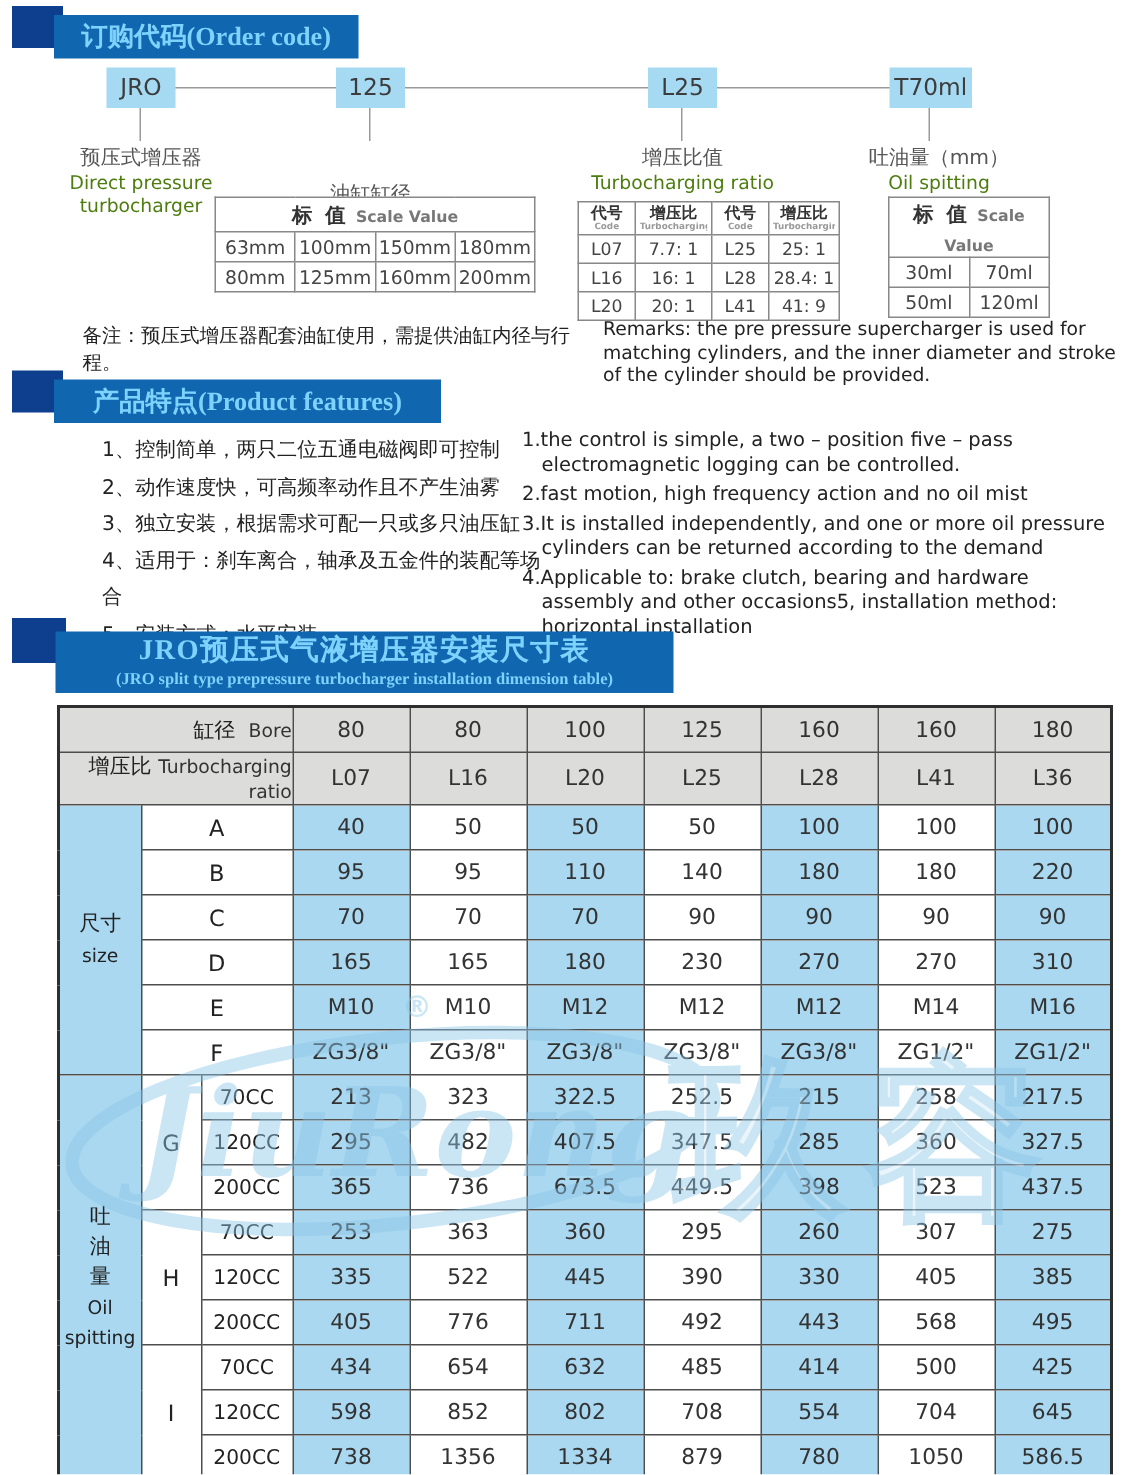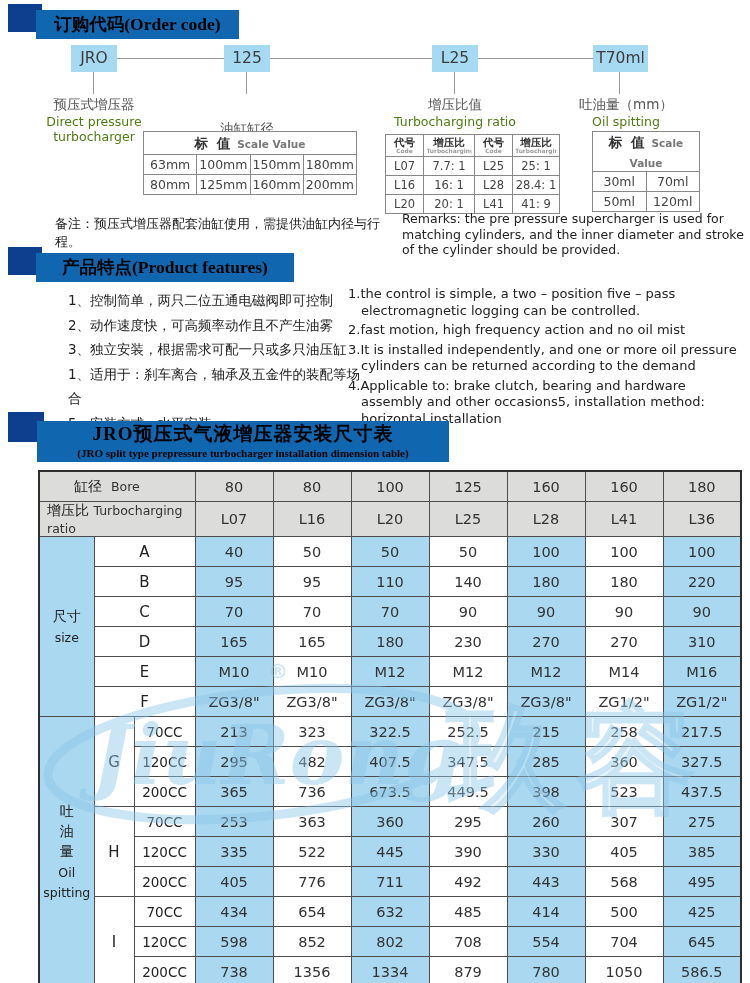--- a/index.html
+++ b/index.html
@@ -1,20 +1,20 @@
 <!DOCTYPE html>
 <html><head>
 <meta charset="utf-8">
 <style>
   html,body{margin:0;padding:0;background:#fff;}
   #page{position:relative;width:750px;height:983px;background:#fff;overflow:hidden;
         font-family:"DejaVu Sans","Liberation Sans",sans-serif;color:#333;}
   
   .navy{position:absolute;background:#0d3f8e;}
-  .banner{position:absolute;background:#1166b0;color:#000000;text-align:center;
+  .banner{position:absolute;background:#1166b0;color:#7dd3fc;text-align:center;
           font-family:"Liberation Serif","DejaVu Serif",serif;font-weight:bold;z-index:2;}
   #sq1{left:8px;top:4px;width:34px;height:28px;}
   #banner1{left:36px;top:10px;width:203px;height:29px;line-height:29px;font-size:17.5px;}
   #sq2{left:8px;top:247px;width:34px;height:28px;}
   #banner2{left:36px;top:253px;width:258px;height:29px;line-height:29px;font-size:17.5px;}
   #sq3{left:8px;top:412px;width:36px;height:30px;}
   #banner3{left:37px;top:421px;width:412px;height:40px;padding-top:1px;}
   #banner3 .t1{font-size:19px;line-height:24px;letter-spacing:1px;}
   #banner3 .t2{font-size:11px;line-height:14px;}
   
@@ -50,21 +50,21 @@
   #featEn{position:absolute;left:348px;top:286px;width:400px;font-size:13px;line-height:16.5px;color:#222;}
   #featEn .item{margin-bottom:3px;padding-left:13px;text-indent:-13px;}
   
   #dimtbl{position:absolute;left:38px;top:470px;border-collapse:collapse;table-layout:fixed;
           border:2px solid #2e2e2e;z-index:1;}
   #dimtbl td{border:1px solid #4d4d4d;text-align:center;height:29px;padding:0;
              font-size:14.5px;color:#333;overflow:hidden;}
   #dimtbl .g{background:#dcdcda;}
   #dimtbl .b{background:#a9d8f0;}
   #dimtbl .w{background:#ffffff;}
-  #dimtbl .lblL{text-align:left;font-size:14px;color:#222;}
+  #dimtbl .lblL{text-align:right;font-size:14px;color:#222;}
   #dimtbl .boreL{padding-left:34px;}
   #dimtbl .ratioL{padding-left:7px;}
   #dimtbl .enS{font-size:12.5px;color:#333;}
   #dimtbl .vlab{font-size:14px;line-height:1.45;color:#222;margin-top:24px;}
   #dimtbl .enV{font-size:12.5px;}
   #dimtbl .letter{font-size:15px;color:#222;}
   #dimtbl .cc{font-size:13.5px;color:#222;}
   
   .wm{position:absolute;left:40px;top:648px;width:700px;height:200px;opacity:.45;
       pointer-events:none;z-index:6;}
@@ -198,21 +198,21 @@
   <div id="remarkCn">备注：预压式增压器配套油缸使用，需提供油缸内径与行程。</div>
   <div id="remarkEn">Remarks: the pre pressure supercharger is used for matching cylinders, and the inner diameter and stroke of the cylinder should be provided.</div>
 
   <div id="sq2" class="navy"></div>
   <div id="banner2" class="banner">产品特点(Product features)</div>
 
   <div id="featCn">
     <div class="item">1、控制简单，两只二位五通电磁阀即可控制</div>
     <div class="item">2、动作速度快，可高频率动作且不产生油雾</div>
     <div class="item">3、独立安装，根据需求可配一只或多只油压缸</div>
-    <div class="item">1、适用于：刹车离合，轴承及五金件的装配等场合</div>
+    <div class="item">4、适用于：刹车离合，轴承及五金件的装配等场合</div>
     <div class="item">5、安装方式：水平安装</div>
   </div>
   <div id="featEn">
     <div class="item">1.the control is simple, a two – position five – pass electromagnetic logging can be controlled.</div>
     <div class="item">2.fast motion, high frequency action and no oil mist</div>
     <div class="item">3.It is installed independently, and one or more oil pressure cylinders can be returned according to the demand</div>
     <div class="item">4.Applicable to: brake clutch, bearing and hardware assembly and other occasions5, installation method: horizontal installation</div>
   </div>
 
   <div id="sq3" class="navy"></div>

